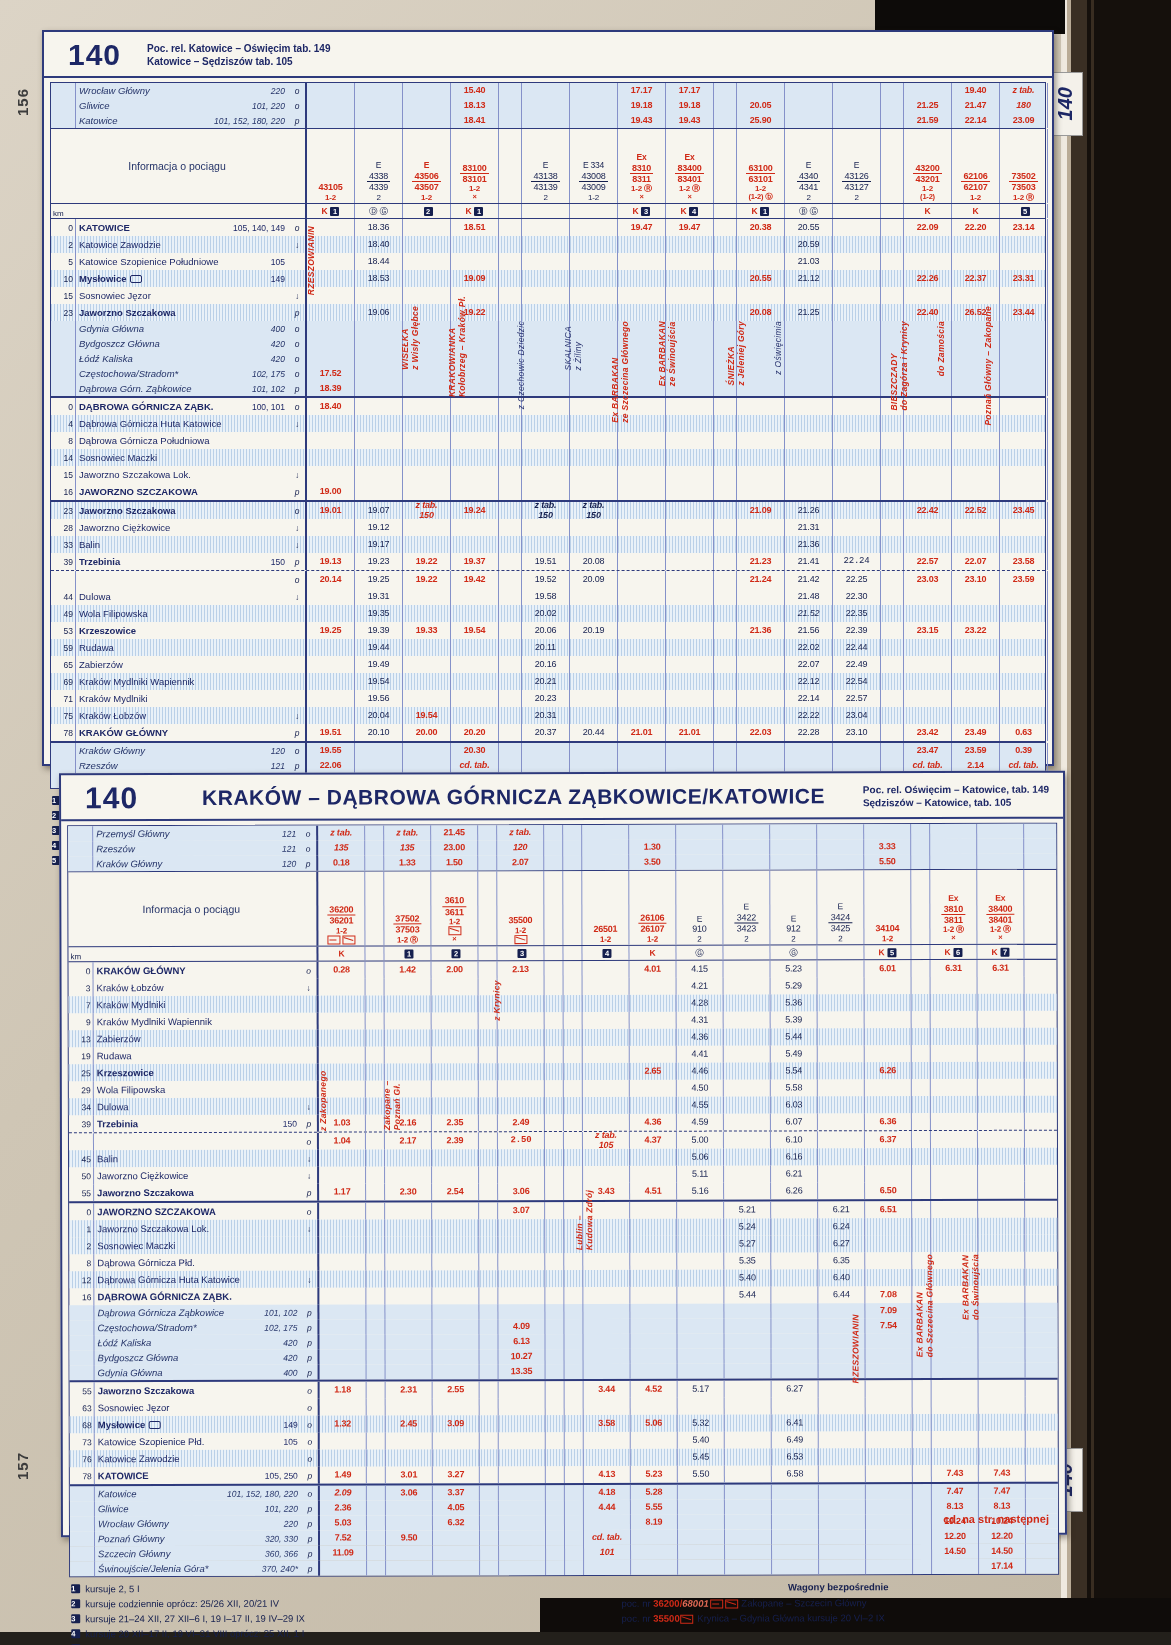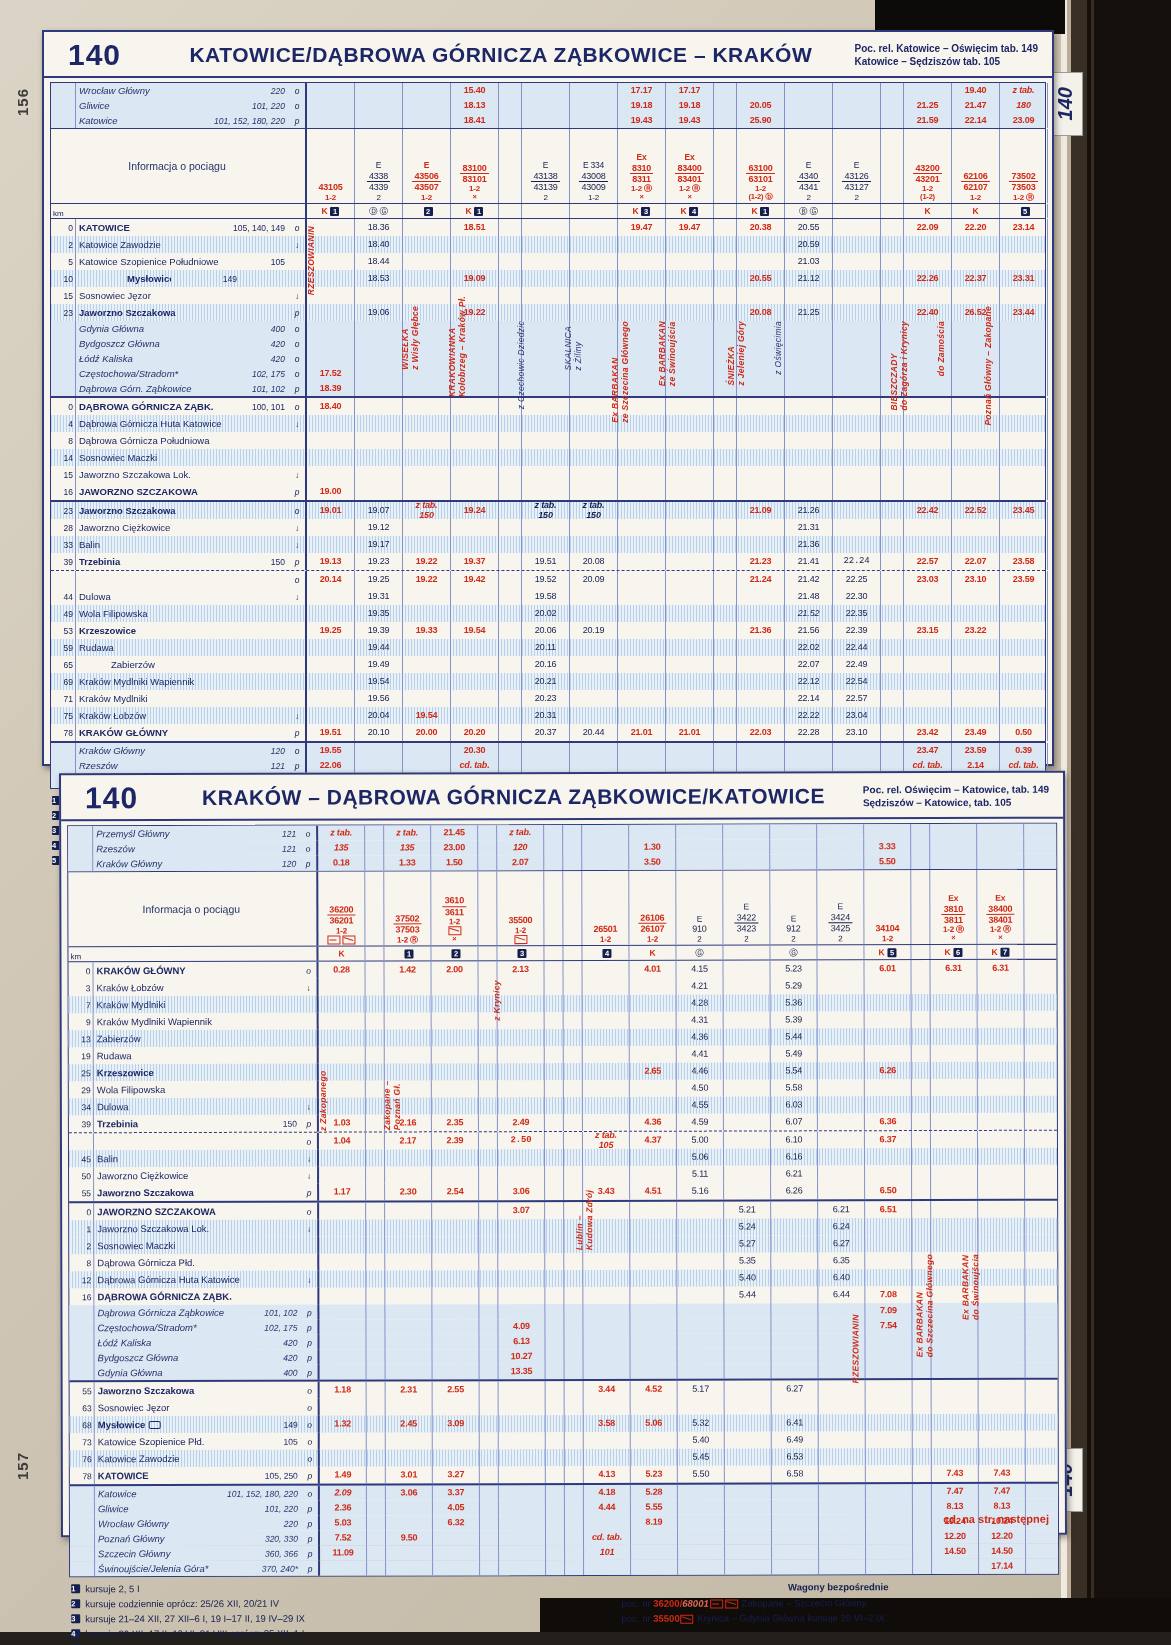--- a/index.html
+++ b/index.html
@@ -105,21 +105,20 @@
 <div class="tab140" style="right:88px;top:72px;">
     <span>140</span>
   </div>
 <div class="tab140" style="right:88px;top:1448px;">
     <span>140</span>
   </div>
 
 <div class="card" id="card1">
   <div class="thead">
     <div class="tnum">140</div>
-    <div class="ttitle">KATOWICE/DĄBROWA GÓRNICZA ZĄBKOWICE – KRAKÓW</div>
     <div class="trel">Poc. rel.  Katowice – Oświęcim tab. 149
 Katowice – Sędziszów tab. 105</div>
   </div>
   <div id="t1mount">
       <div class="ttable">
         <div class="conn-block">
           <div class="row conn">
             <div class="station" style="width: 252px; flex: 0 0 252px;">
               <div class="km"></div>
               <div class="nm">Wrocław Główny</div>
@@ -308,21 +307,21 @@
             <div class="cell" style="width: 22px; flex: 0 0 22px;"></div>
             <div class="cell" style="width: 47px; flex: 0 0 47px;"></div>
             <div class="cell" style="width: 47px; flex: 0 0 47px;">21.03</div>
             <div class="cell" style="width: 47px; flex: 0 0 47px;"></div>
             <div class="cell" style="width: 22px; flex: 0 0 22px;"></div>
             <div class="cell" style="width: 47px; flex: 0 0 47px;"></div>
             <div class="cell" style="width: 47px; flex: 0 0 47px;"></div>
             <div class="cell" style="width: 47px; flex: 0 0 47px;"></div>
           </div>
           <div class="row bold shade">
-            <div class="station" style="width: 252px; flex: 0 0 252px; gap: 48px;">
+            <div class="station" style="width: 252px; flex: 0 0 252px;">
               <div class="km">10</div>
               <div class="nm">Mysłowice<span class="ic bus"></span></div>
               <div class="rf">149</div>
               <div class="dir"></div>
             </div>
             <div class="cell" style="width: 47px; flex: 0 0 47px;"></div>
             <div class="cell" style="width: 47px; flex: 0 0 47px;">18.53</div>
             <div class="cell" style="width: 47px; flex: 0 0 47px;"></div>
             <div class="cell red" style="width: 47px; flex: 0 0 47px;">19.09</div>
             <div class="cell" style="width: 22px; flex: 0 0 22px;"></div>
@@ -871,21 +870,21 @@
             <div class="cell" style="width: 22px; flex: 0 0 22px;"></div>
             <div class="cell" style="width: 47px; flex: 0 0 47px;"></div>
             <div class="cell" style="width: 47px; flex: 0 0 47px;">22.02</div>
             <div class="cell" style="width: 47px; flex: 0 0 47px;">22.44</div>
             <div class="cell" style="width: 22px; flex: 0 0 22px;"></div>
             <div class="cell" style="width: 47px; flex: 0 0 47px;"></div>
             <div class="cell" style="width: 47px; flex: 0 0 47px;"></div>
             <div class="cell" style="width: 47px; flex: 0 0 47px;"></div>
           </div>
           <div class="row">
-            <div class="station" style="width: 252px; flex: 0 0 252px; gap: 32px;">
+            <div class="station" style="width: 252px; flex: 0 0 252px;">
               <div class="km">65</div>
               <div class="nm">Zabierzów</div>
               <div class="dir"></div>
             </div>
             <div class="cell" style="width: 47px; flex: 0 0 47px;"></div>
             <div class="cell" style="width: 47px; flex: 0 0 47px;">19.49</div>
             <div class="cell" style="width: 47px; flex: 0 0 47px;"></div>
             <div class="cell" style="width: 47px; flex: 0 0 47px;"></div>
             <div class="cell" style="width: 22px; flex: 0 0 22px;"></div>
             <div class="cell" style="width: 47px; flex: 0 0 47px;">20.16</div>
@@ -988,21 +987,21 @@
             <div class="cell" style="width: 47px; flex: 0 0 47px;">20.44</div>
             <div class="cell red" style="width: 47px; flex: 0 0 47px;">21.01</div>
             <div class="cell red" style="width: 47px; flex: 0 0 47px;">21.01</div>
             <div class="cell" style="width: 22px; flex: 0 0 22px;"></div>
             <div class="cell red" style="width: 47px; flex: 0 0 47px;">22.03</div>
             <div class="cell" style="width: 47px; flex: 0 0 47px;">22.28</div>
             <div class="cell" style="width: 47px; flex: 0 0 47px;">23.10</div>
             <div class="cell" style="width: 22px; flex: 0 0 22px;"></div>
             <div class="cell red" style="width: 47px; flex: 0 0 47px;">23.42</div>
             <div class="cell red" style="width: 47px; flex: 0 0 47px;">23.49</div>
-            <div class="cell red" style="width: 47px; flex: 0 0 47px;">0.50</div>
+            <div class="cell red" style="width: 47px; flex: 0 0 47px;">0.63</div>
           </div>
           <div class="row conn sepTop">
             <div class="station" style="width: 252px; flex: 0 0 252px;">
               <div class="km"></div>
               <div class="nm">Kraków Główny</div>
               <div class="rf">120</div>
               <div class="dir">o</div>
             </div>
             <div class="cell red" style="width: 47px; flex: 0 0 47px;">19.55</div>
             <div class="cell" style="width: 47px; flex: 0 0 47px;"></div>

